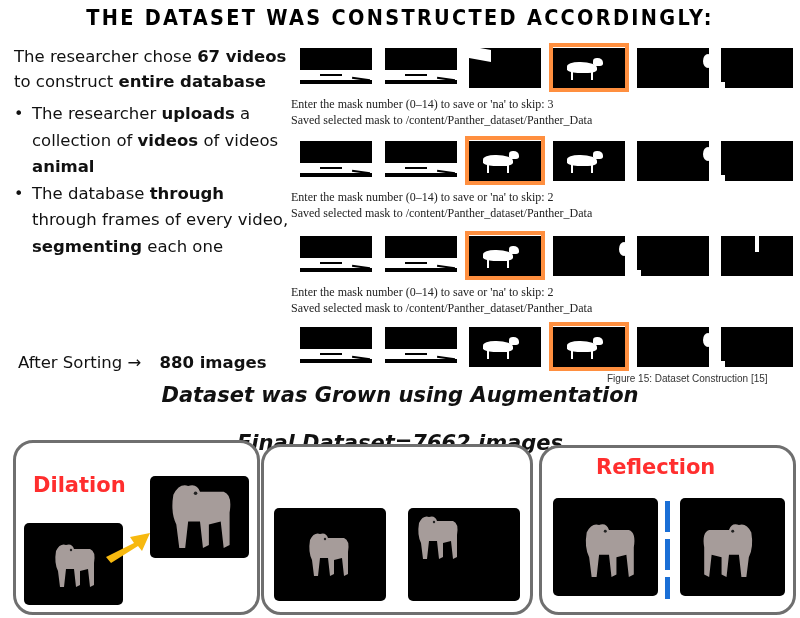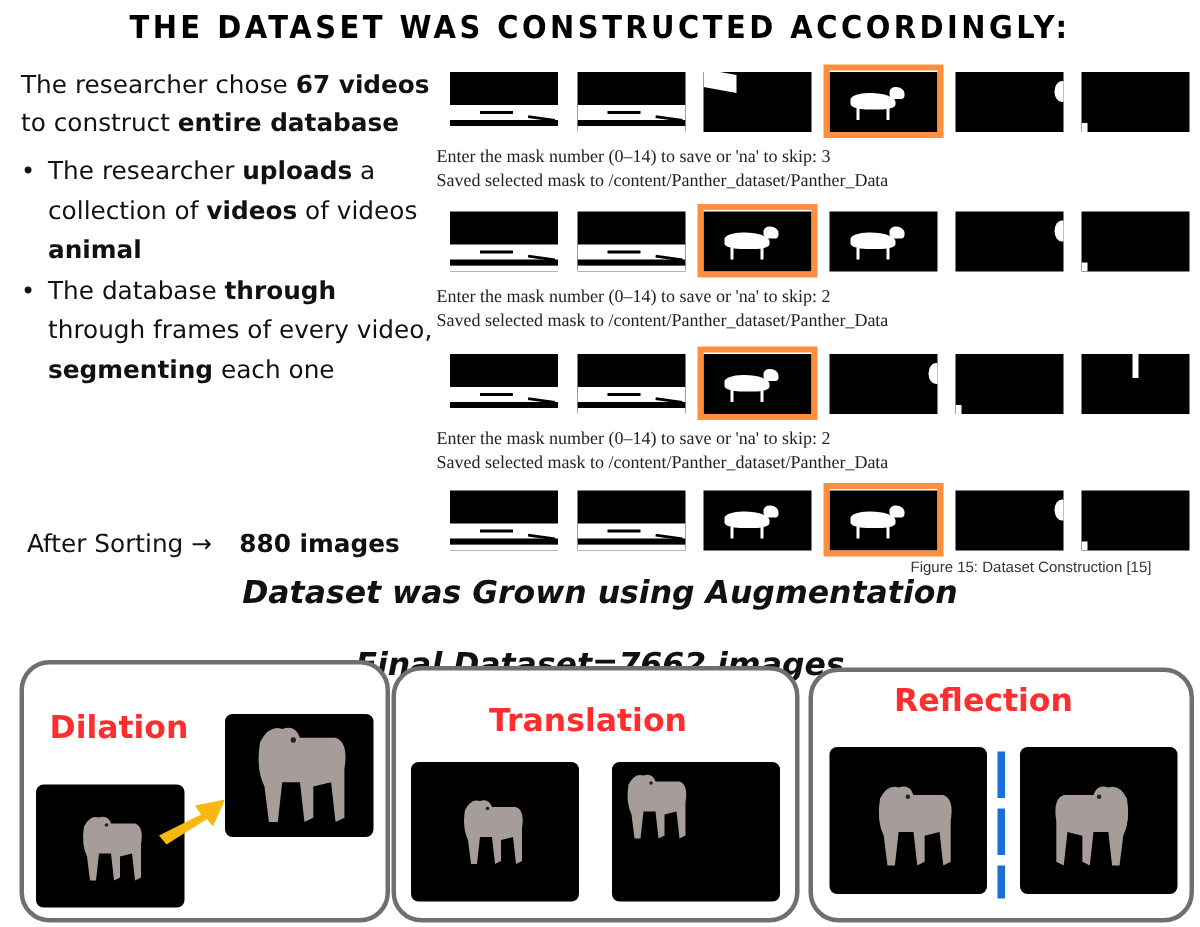--- a/index.html
+++ b/index.html
@@ -256,21 +256,20 @@
   </svg>
   <div class="photo" style="left:134px; top:33px; width:99px; height:82px;">
     <svg class="cat" style="left:12px; top:4px;" width="76" height="74" viewBox="0 0 48 50">
       <path d="M6 10 Q10 2 16 4 Q22 2 24 8 L40 8 Q46 10 44 22 L44 44 L40 46 L38 28 L30 30 L30 44 L26 46 L24 28 L16 28 L14 46 L10 46 L8 30 Q4 22 6 10Z" fill="#a69c9a"></path>
       <circle cx="21" cy="9" r="1.2" fill="#222"></circle>
     </svg>
   </div>
 </div>
 
 <div class="panel" style="left:261px; top:444px; width:272px; height:171px;">
-  <div class="panel-label" style="left:62px; top:21px;">Translation</div>
   <div class="photo" style="left:10px; top:61px; width:112px; height:93px;">
     <svg class="cat" style="left:30px; top:22px;" width="48" height="50" viewBox="0 0 48 50">
       <path d="M6 10 Q10 2 16 4 Q22 2 24 8 L40 8 Q46 10 44 22 L44 44 L40 46 L38 28 L30 30 L30 44 L26 46 L24 28 L16 28 L14 46 L10 46 L8 30 Q4 22 6 10Z" fill="#a69c9a"></path>
       <circle cx="21" cy="9" r="1.2" fill="#222"></circle>
     </svg>
   </div>
   <div class="photo" style="left:144px; top:61px; width:112px; height:93px;">
     <svg class="cat" style="left:5px; top:5px;" width="48" height="50" viewBox="0 0 48 50">
       <path d="M6 10 Q10 2 16 4 Q22 2 24 8 L40 8 Q46 10 44 22 L44 44 L40 46 L38 28 L30 30 L30 44 L26 46 L24 28 L16 28 L14 46 L10 46 L8 30 Q4 22 6 10Z" fill="#a69c9a"></path>
       <circle cx="21" cy="9" r="1.2" fill="#222"></circle>

